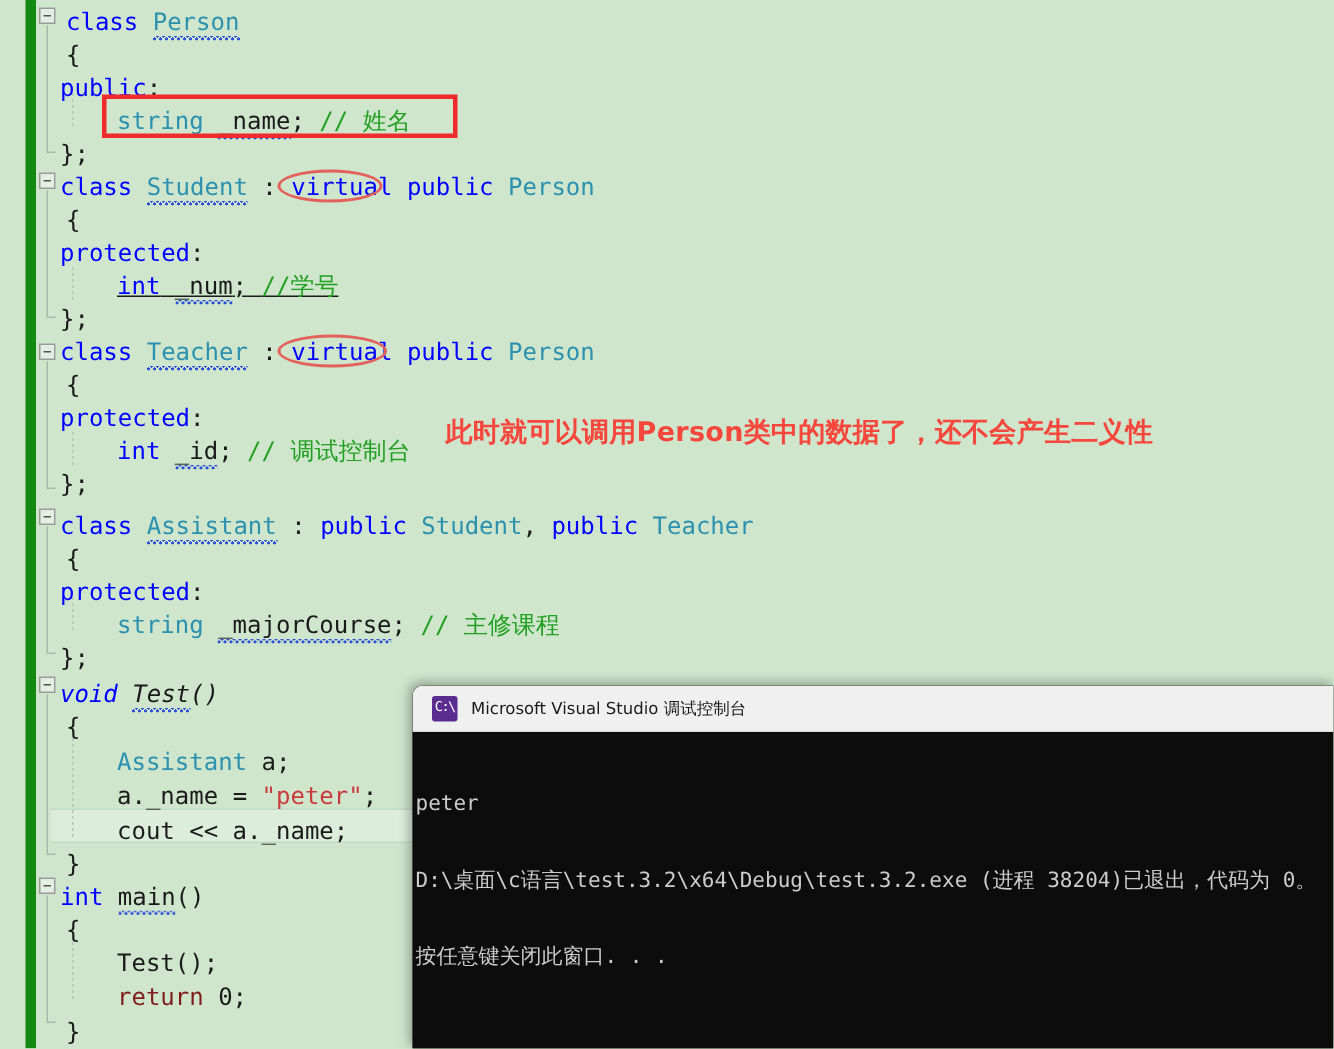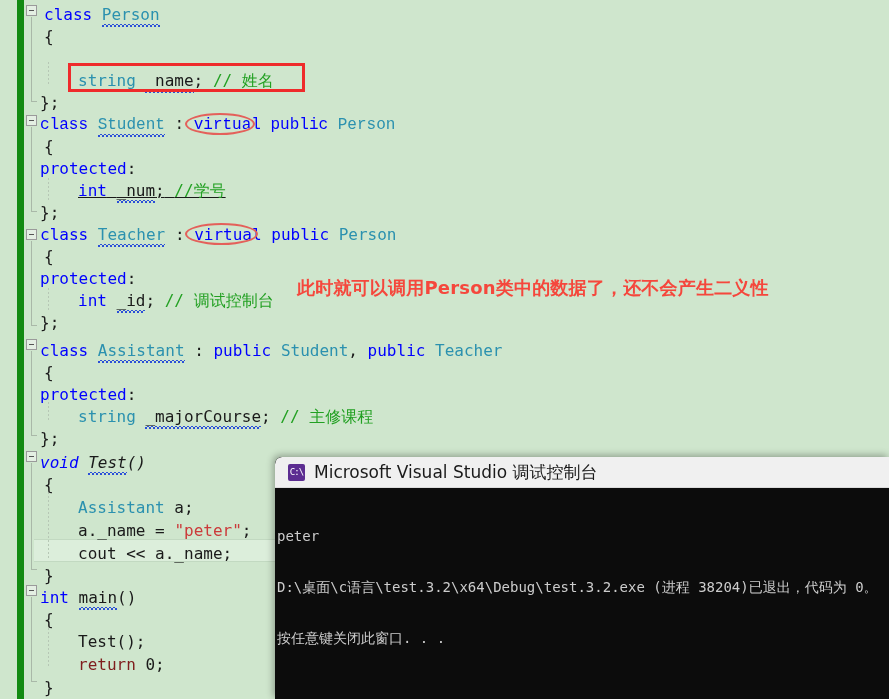--- a/index.html
+++ b/index.html
@@ -117,21 +117,21 @@
   }
   #console .tb-icon{
     width:17px;height:17px;margin-left:13px;margin-right:9px;
     background:#5c2d91;border-radius:2px;position:relative;flex:none;
     color:#fff;font-size:9px;line-height:17px;text-align:center;
     font-family:"DejaVu Sans Mono","Liberation Mono",monospace;
     letter-spacing:-1px;
   }
   #console .tb-title{
     font-family:"DejaVu Sans","Liberation Sans",sans-serif;
-    font-size:17px;color:#1a1a1a;white-space:nowrap;
+    font-size:11px;color:#1a1a1a;white-space:nowrap;
   }
   #console .body{
     background:#0c0c0c;height:212px;padding:6px 0 0 0;
     color:#cccccc;font-size:14px;line-height:17px;
     font-family:"DejaVu Sans Mono","Liberation Mono",monospace;
     white-space:pre;overflow:hidden;
   }
   #console .body .cline{padding-left:2px;}
 </style>
 </head>
@@ -174,26 +174,27 @@
     <div class="indent-guide" style="left:48px;top:178px;height:22px;"></div>
     <div class="indent-guide" style="left:48px;top:288px;height:22px;"></div>
     <div class="indent-guide" style="left:48px;top:398px;height:22px;"></div>
     <div class="indent-guide" style="left:48px;top:492px;height:66px;"></div>
     <div class="indent-guide" style="left:48px;top:624px;height:44px;"></div>
 
     <div class="line" style="top:0px;"><span class="txt"><span class="kw">class</span> <span class="ty sq">Person</span></span></div>
 
     <div class="line" style="top:22px;"><span class="txt" style="left:44px;"><span class="pl">{</span></span></div>
 
+    <div class="line" style="top:44px;"><span class="txt" style="left:40px;"><span class="kw">public</span><span class="pl">:</span></span></div>
 
     <div class="line" style="top:66px;text-align:center;"><span class="txt" style="left:78px;"><span class="ty">string</span> <span class="pl sq">_name</span><span class="pl">;</span> <span class="cm">// 姓名</span></span></div>
 
     <div class="line" style="top:88px;"><span class="txt" style="left:40px;"><span class="pl">};</span></span></div>
 
-    <div class="line" style="top:110px;"><span class="txt" style="left:40px;font-family:Liberation Mono, monospace;"><span class="kw">class</span> <span class="ty sq">Student</span> <span class="pl">:</span> <span class="kw">virtual</span> <span class="kw">public</span> <span class="ty">Person</span></span></div>
+    <div class="line" style="top:110px;"><span class="txt" style="left:40px;"><span class="kw">class</span> <span class="ty sq">Student</span> <span class="pl">:</span> <span class="kw">virtual</span> <span class="kw">public</span> <span class="ty">Person</span></span></div>
 
     <div class="line" style="top:132px;"><span class="txt" style="left:44px;"><span class="pl">{</span></span></div>
 
     <div class="line" style="top:154px;"><span class="txt" style="left:40px;"><span class="kw">protected</span><span class="pl">:</span></span></div>
 
     <div class="line" style="top:176px;"><span class="txt" style="left:78px;text-decoration:underline;"><span class="kw">int</span> <span class="pl sq">_num</span><span class="pl">;</span> <span class="cm">//学号</span></span></div>
 
     <div class="line" style="top:198px;"><span class="txt" style="left:40px;"><span class="pl">};</span></span></div>
 
     <div class="line" style="top:220px;"><span class="txt" style="left:40px;"><span class="kw">class</span> <span class="ty sq">Teacher</span> <span class="pl">:</span> <span class="kw">virtual</span> <span class="kw">public</span> <span class="ty">Person</span></span></div>

